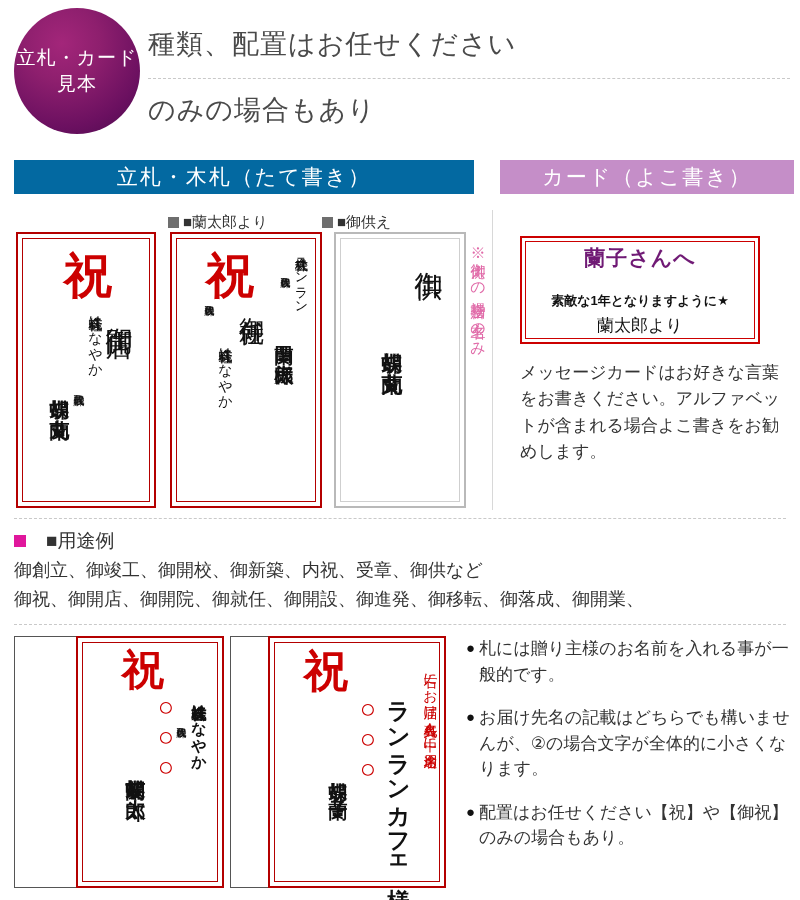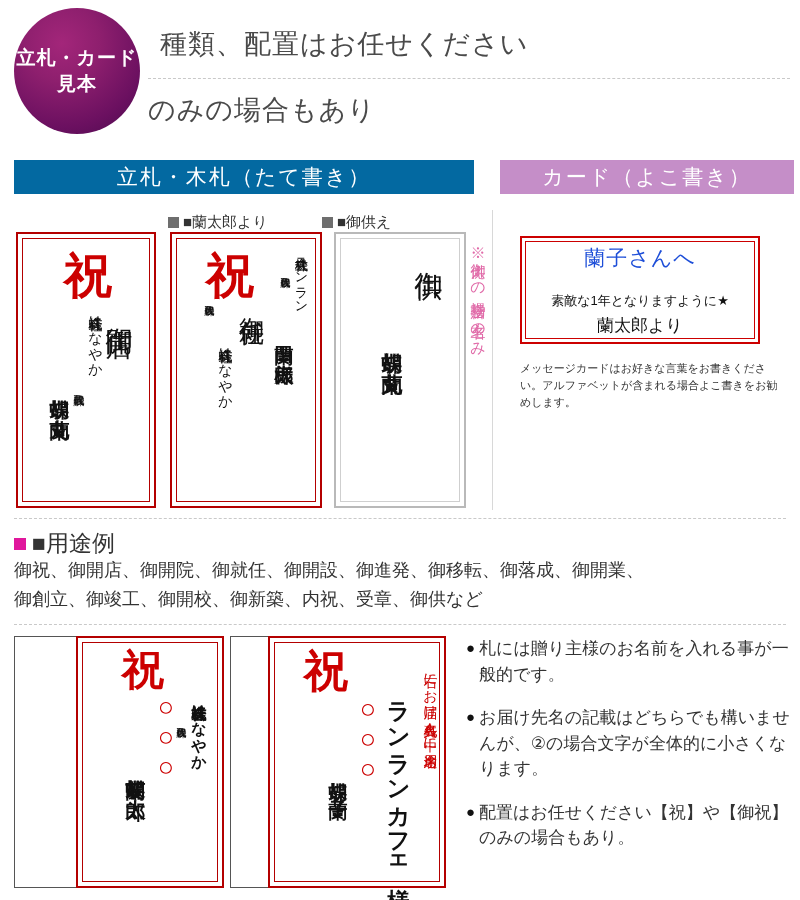--- a/index.html
+++ b/index.html
@@ -12,25 +12,25 @@
     overflow:hidden;
   }
   .page{position:relative;width:800px;height:900px;}
 
   
   .header{position:relative;height:150px;}
   .badge{
     position:absolute;left:14px;top:8px;width:126px;height:126px;border-radius:50%;
     background:radial-gradient(circle at 38% 28%, #a3267a 0%, #8e1f6e 32%, #6b1060 70%, #4a0a4d 100%);
     color:#fff;display:flex;flex-direction:column;align-items:center;justify-content:center;
-    font-size:19px;line-height:1.35;letter-spacing:1px;font-weight:bold;
+    font-size:19px;line-height:1.35;letter-spacing:1px;font-weight:normal;
   }
   .hd-lines{position:absolute;left:148px;top:0;right:0;height:150px;}
   .hd-line1{
-    position:absolute;left:0;top:26px;font-size:27px;color:#4a4a4a;letter-spacing:1px;margin-left:12px;
+    position:absolute;left:0;top:26px;font-size:27px;color:#4a4a4a;letter-spacing:1px;
   }
   .hd-rule{
     position:absolute;left:0;right:10px;top:78px;height:0;border-top:1px dashed #c9c9c9;
   }
   .hd-line2{
     position:absolute;left:0;top:92px;font-size:27px;color:#4a4a4a;letter-spacing:1px;
   }
 
   
   .bar{
@@ -82,31 +82,31 @@
     position:absolute;color:#e06aa8;font-size:15px;letter-spacing:1px;
   }
 
   
   .card{
     position:absolute;left:520px;top:236px;width:240px;height:108px;
     background:#fff;border:2px solid #cc0000;box-sizing:border-box;
     display:flex;flex-direction:column;align-items:center;justify-content:center;
   }
   .card-in{position:absolute;inset:3px;border:1px solid #cc0000;}
-  .card-l1{font-size:21px;font-weight:normal;color:#1d4ed8;letter-spacing:1px;z-index:1;}
+  .card-l1{font-size:21px;font-weight:bold;color:#701a75;letter-spacing:1px;z-index:1;}
   .card-l2{font-size:21px;font-weight:bold;color:#cc0000;letter-spacing:1px;z-index:1;margin-top:2px;font-family:"Liberation Serif","DejaVu Serif",serif;}
-  .card-l3{font-size:13px;font-weight:normal;color:#111;z-index:1;margin-top:20px;}
+  .card-l3{font-size:13px;font-weight:bold;color:#111;z-index:1;margin-top:20px;}
   .card-l4{font-size:17px;font-weight:normal;color:#111;z-index:1;margin-top:4px;}
   .card-desc{
-    position:absolute;left:520px;top:360px;width:264px;font-size:11px;line-height:1.55;color:#333;
+    position:absolute;left:520px;top:360px;width:264px;font-size:17px;line-height:1.55;color:#333;
   }
 
   
   .use-rule-top{position:absolute;left:14px;top:518px;width:772px;border-top:1px dashed #c9c9c9;}
-  .use-title{position:absolute;left:14px;top:528px;font-size:23px;color:#333;display:flex;align-items:center;gap:6px;}
+  .use-title{position:absolute;left:14px;top:528px;font-size:19px;color:#333;display:flex;align-items:center;gap:20px;}
   .sq-pink{display:inline-block;width:12px;height:12px;background:#e0179c;}
   .use-body{position:absolute;left:14px;top:556px;width:770px;font-size:18px;line-height:1.6;color:#333;}
   .use-rule-bot{position:absolute;left:14px;top:624px;width:772px;border-top:1px dashed #c9c9c9;}
 
   
   .circnum{
     position:absolute;width:26px;height:26px;border:1.5px solid #333;border-radius:50%;
     font-size:16px;line-height:24px;text-align:center;color:#111;background:#fff;
   }
   .bullets{position:absolute;left:466px;top:636px;width:324px;font-size:17px;line-height:1.5;color:#333;}
@@ -179,22 +179,22 @@
     <div class="card-l4">蘭太郎より</div>
   </div>
   <div class="card-desc">メッセージカードはお好きな言葉をお書きください。アルファベットが含まれる場合よこ書きをお勧めします。</div>
 
   <div class="use-rule-top"></div>
   <div class="use-title">
     <span class="sq-pink"></span>
     <span>■用途例</span>
   </div>
   <div class="use-body">
+    <div>御創立、御竣工、御開校、御新築、内祝、受章、御供など</div>
     <div>御祝、御開店、御開院、御就任、御開設、御進発、御移転、御落成、御開業、</div>
-    <div>御創立、御竣工、御開校、御新築、内祝、受章、御供など</div>
   </div>
   <div class="use-rule-bot"></div>
 
   <div class="circnum" style="left:20px;top:644px;">①</div>
   <div class="board" style="left:14px;top:636px;width:210px;height:252px;border:1px solid #555;">
     <div class="vert" style="position:absolute;right:10px;top:40px;font-size:15px;line-height:1.2;color:#cc0000;height:190px;">「御○○」の左に贈り主名のみ</div>
   </div>
   <div class="board board-red" style="left:76px;top:636px;width:148px;height:252px;">
     <div class="board-inner"></div>
     <div class="kanji-red" style="position:absolute;left:44px;top:4px;font-size:42px;">祝</div>

